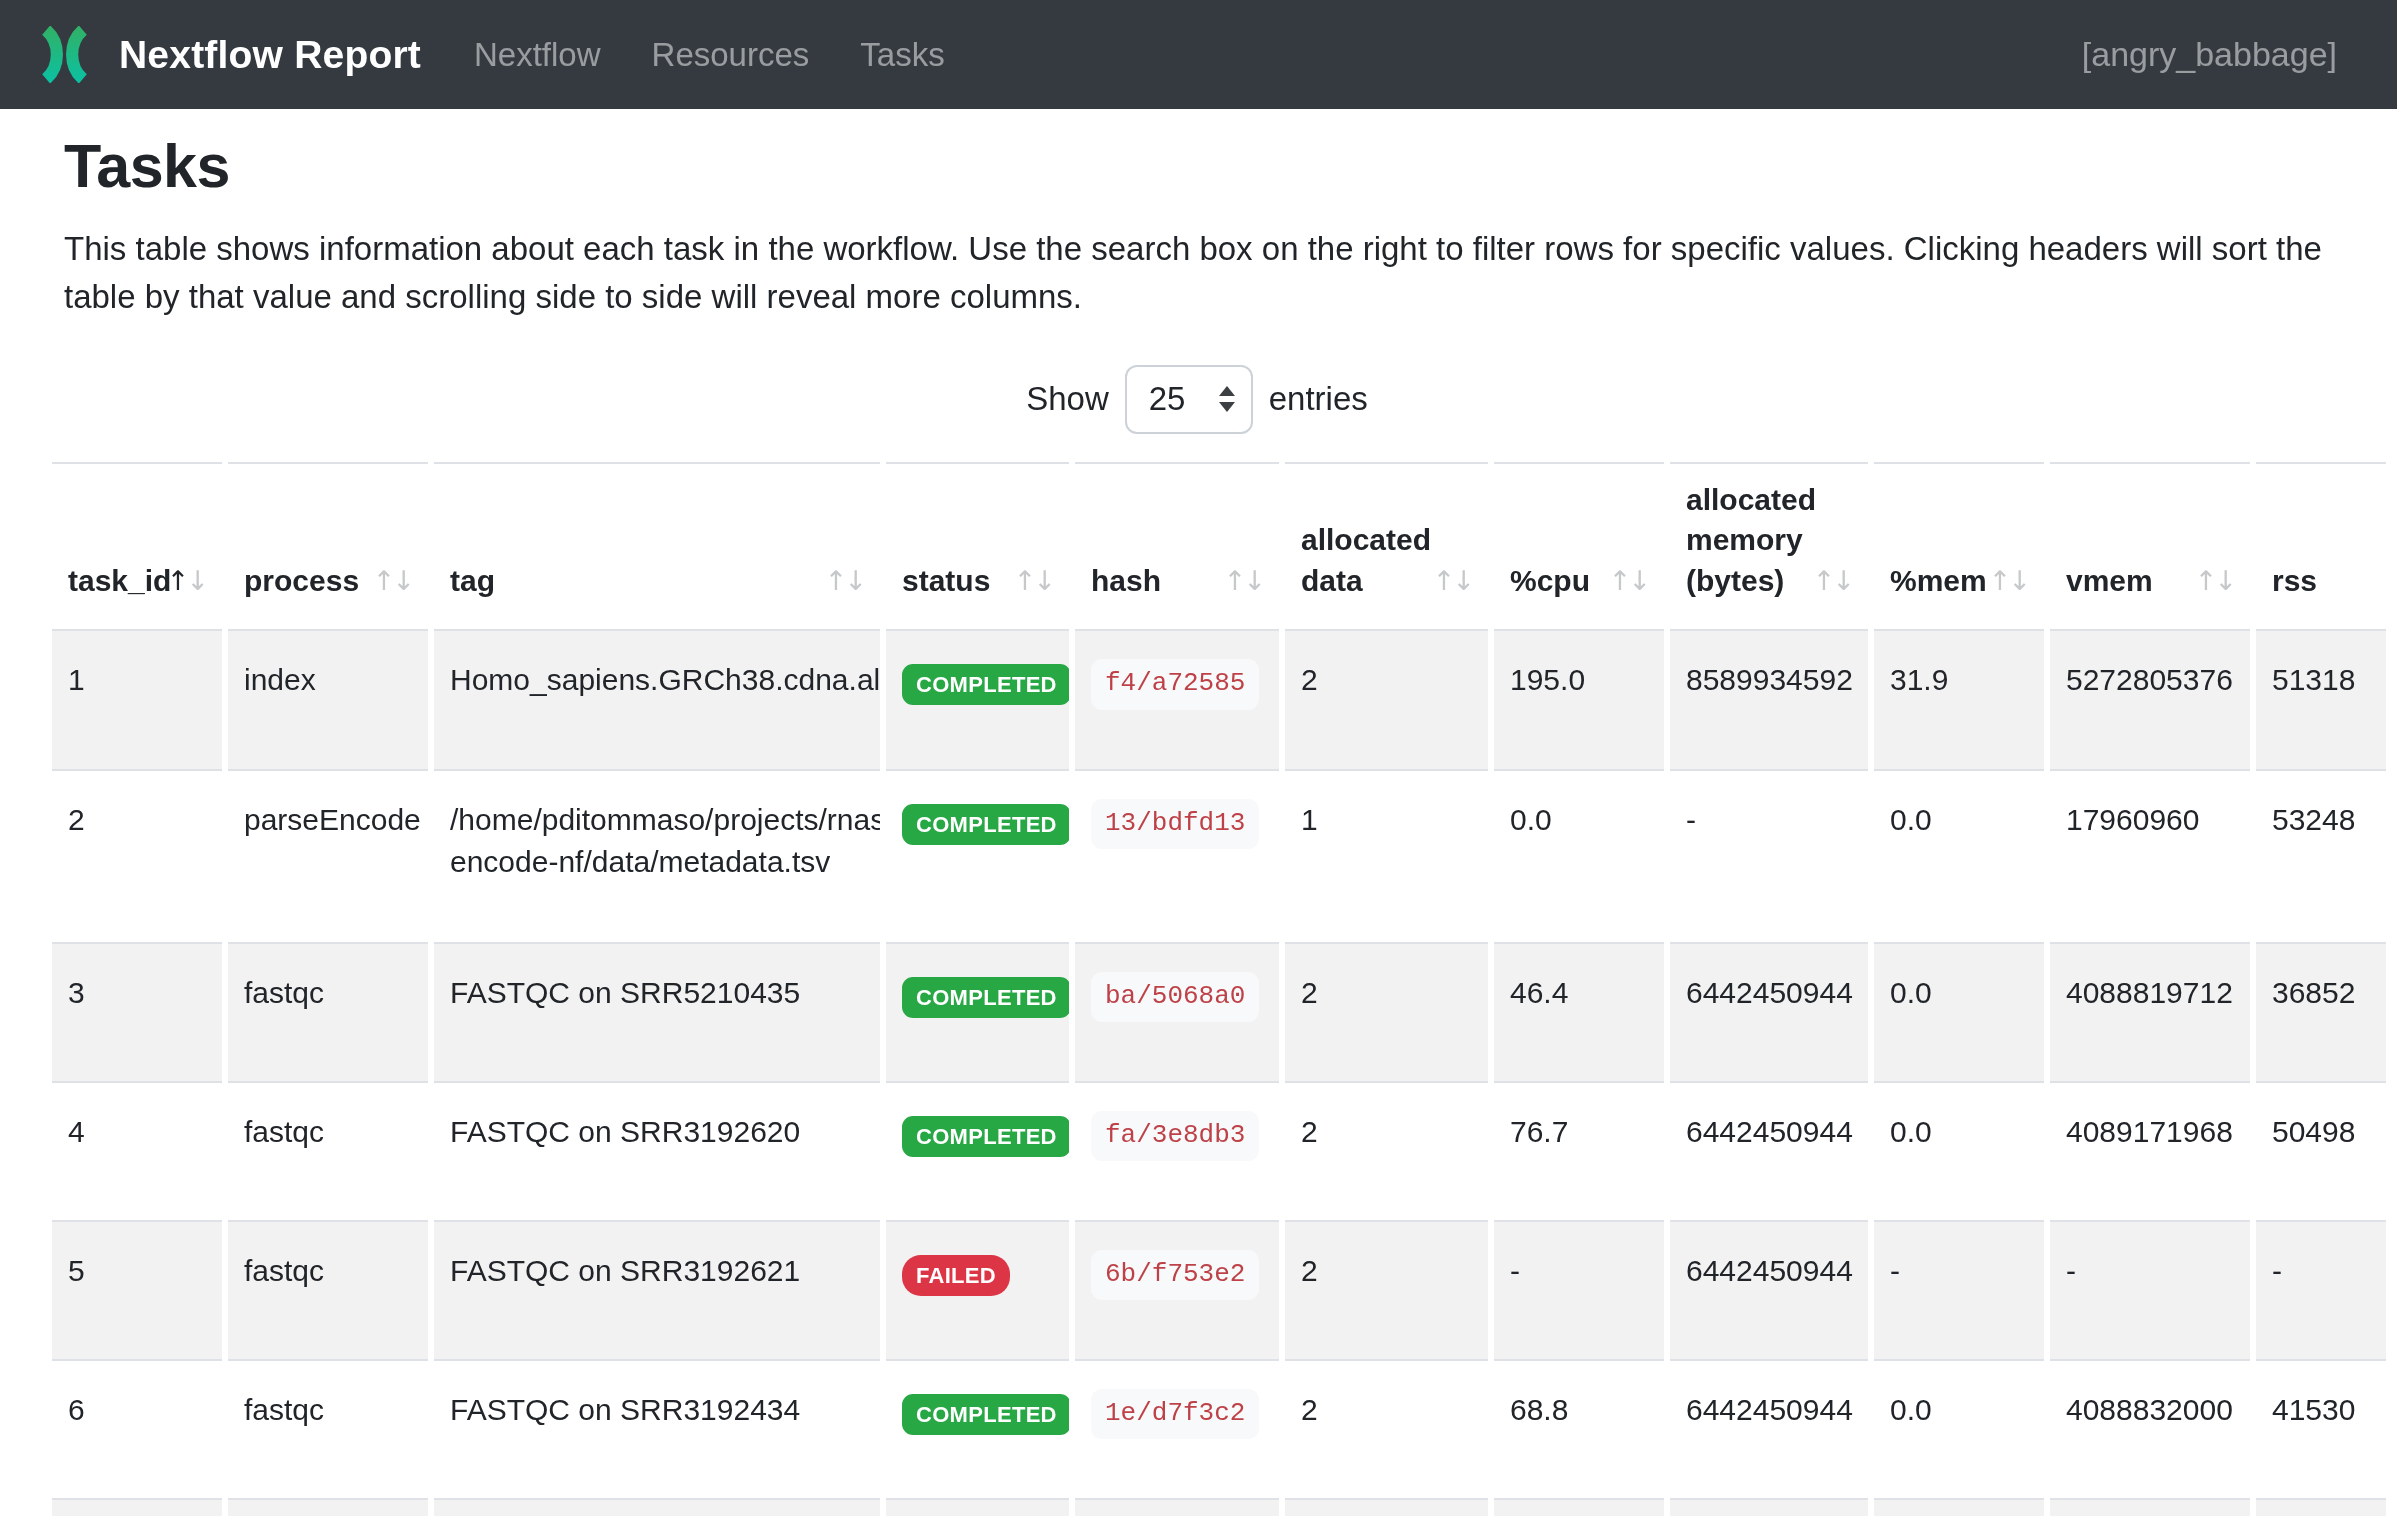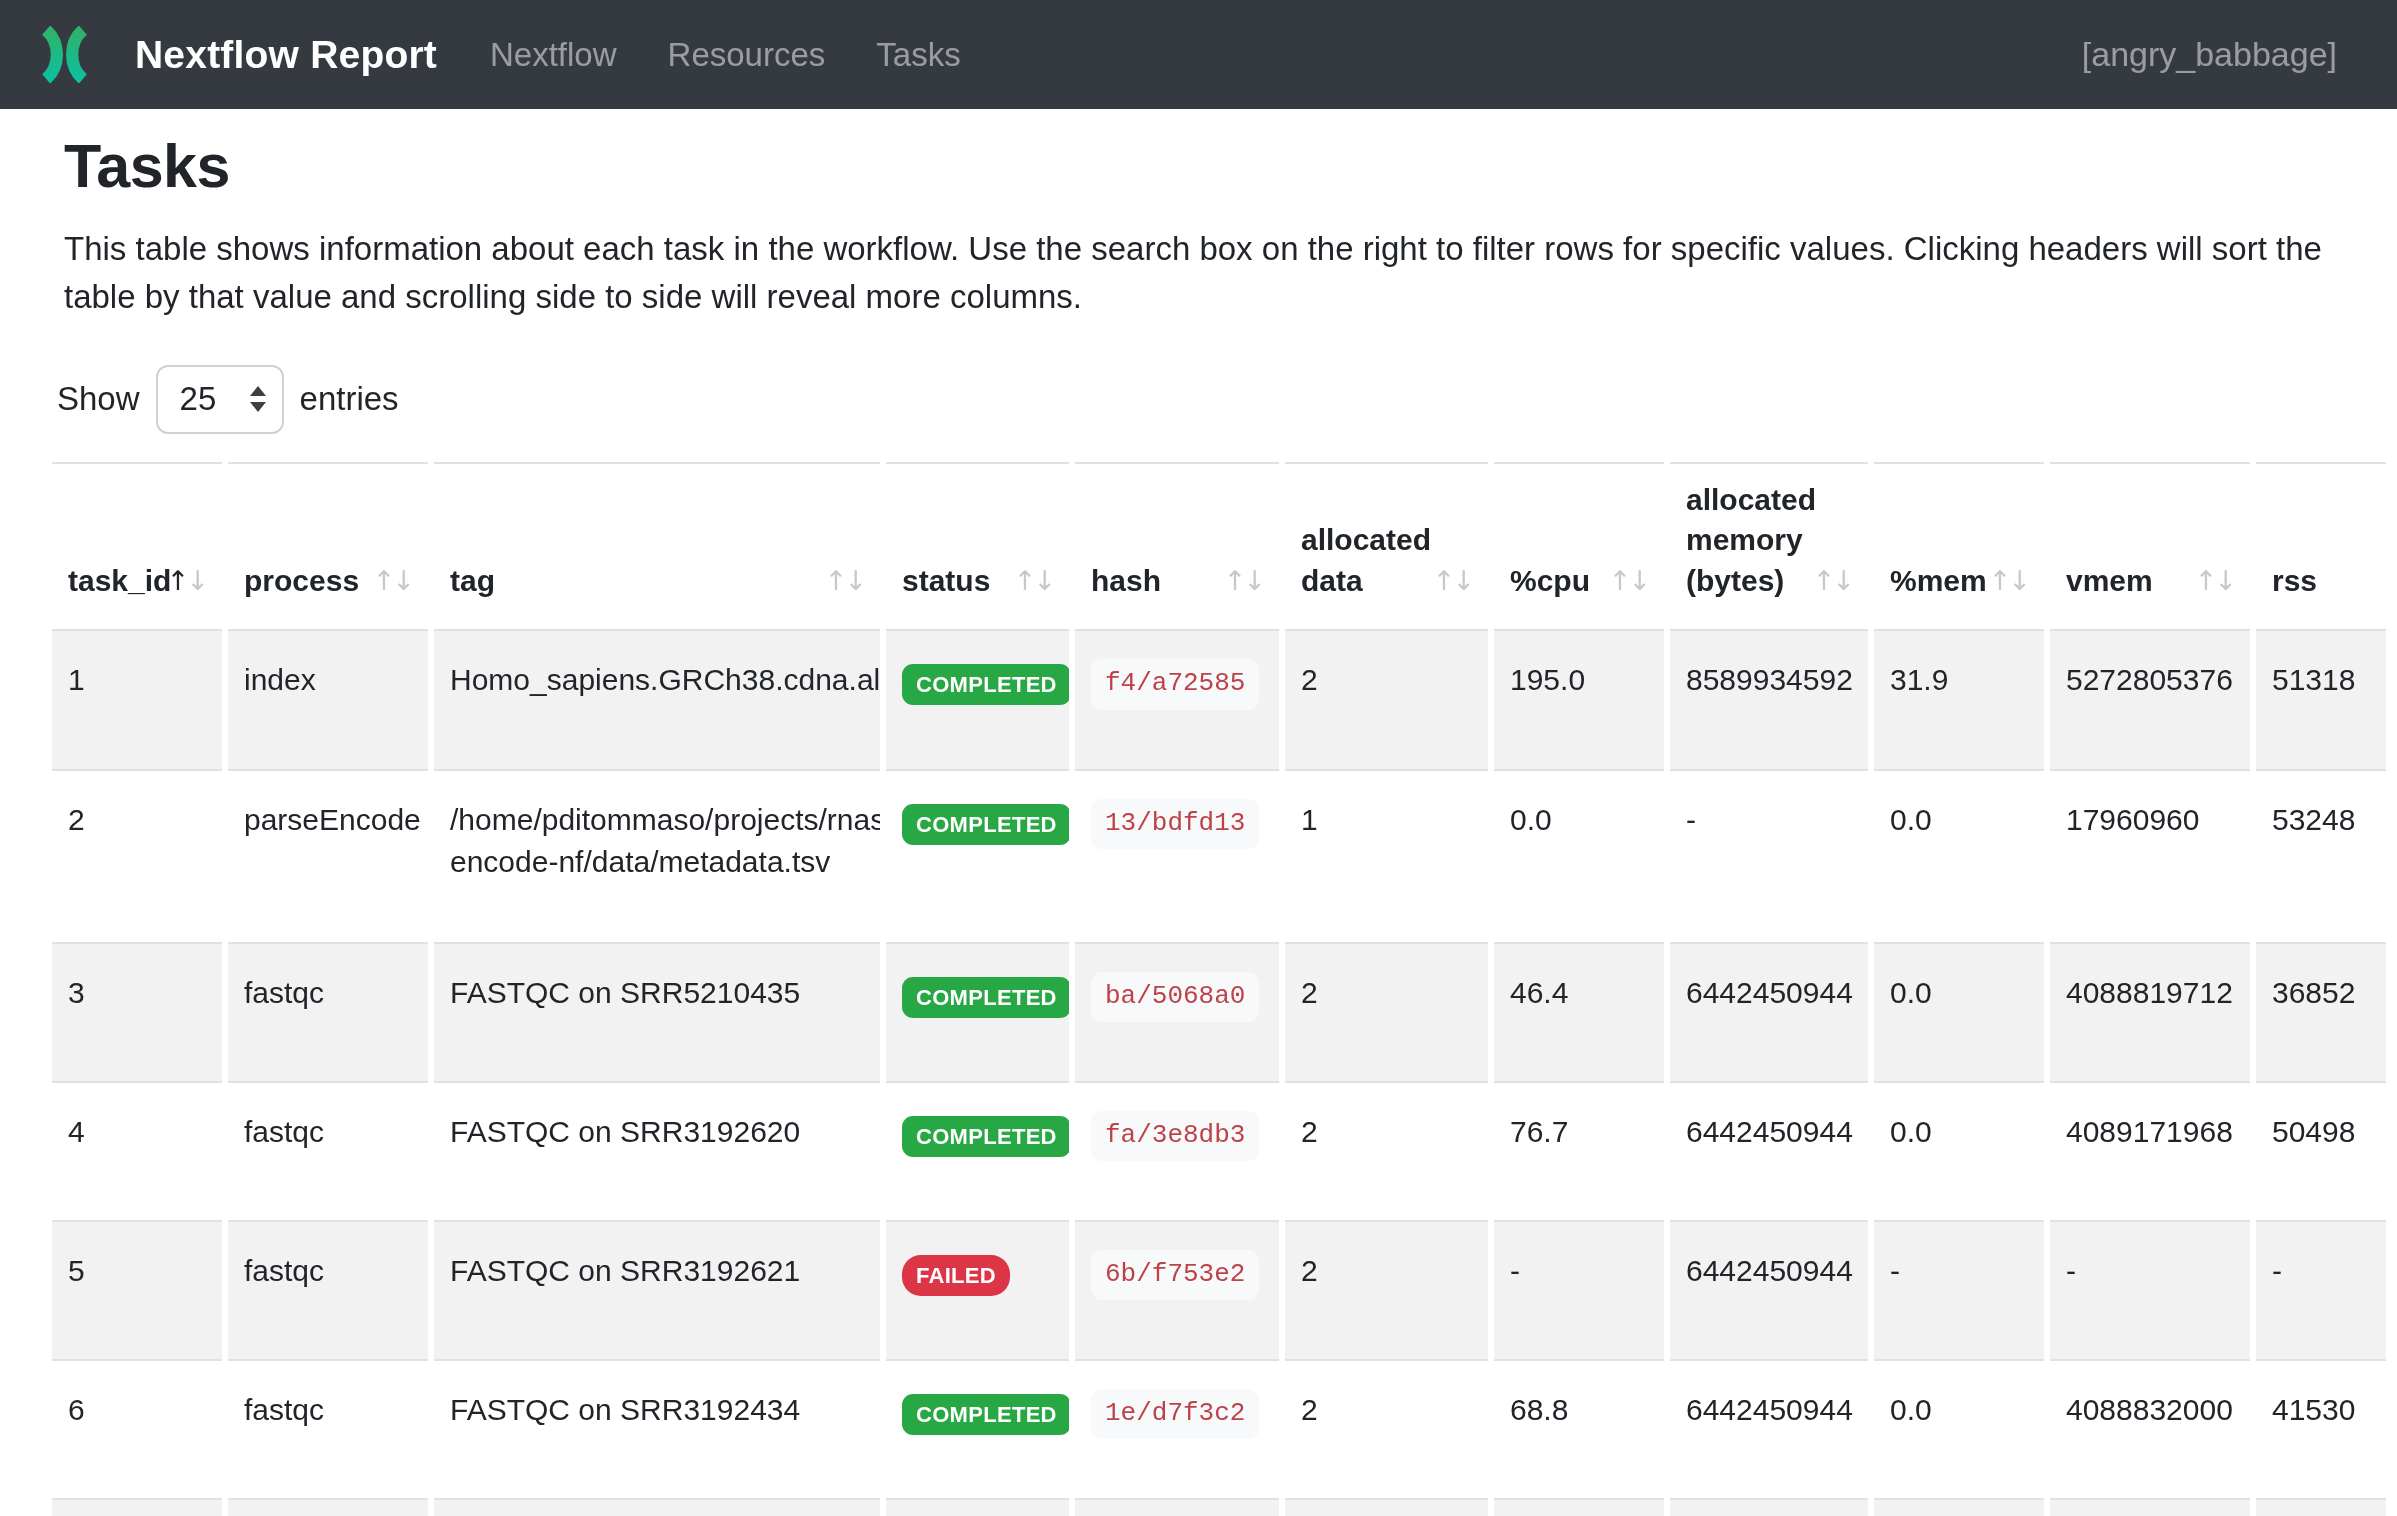--- a/index.html
+++ b/index.html
@@ -8,31 +8,31 @@
     --hash-text:#bd4147; --hash-bg:#f8f9fa; --table-border:#dee2e6; --stripe:rgba(0,0,0,0.05);
   }
   *{box-sizing:border-box;margin:0;padding:0;}
   html,body{width:2398px;height:1517px;overflow:hidden;background:#fff;}
   body{font-family:"Liberation Sans","DejaVu Sans",sans-serif;color:#212529;}
 
   
   .navbar{height:109px;background:var(--navbar-bg,#343a40);display:flex;align-items:center;padding:0 61px 0 36px;}
   .brand{display:flex;align-items:center;text-decoration:none;cursor:pointer;}
   .brand svg{display:block;margin-right:26px;}
-  .brand-text{color:#fff;font-size:39px;font-weight:600;letter-spacing:0.2px;margin-left:16px;}
+  .brand-text{color:#fff;font-size:39px;font-weight:600;letter-spacing:0.2px;}
   .nav-links{display:flex;margin-left:53px;}
   .nav-link{color:rgba(255,255,255,.5);font-size:33px;text-decoration:none;margin-right:51px;cursor:pointer;}
   .session{margin-left:auto;color:rgba(255,255,255,.5);font-size:34px;}
 
   
   .page-title{margin:22px 0 0 64px;font-size:61px;font-weight:600;line-height:1.15;letter-spacing:-0.5px;}
   .page-desc{margin:24px 64px 0 64px;font-size:33px;line-height:1.45;}
 
   
-  .controls{display:flex;justify-content:space-between;align-items:center;margin:44px 61px 0 57px;font-size:33px;}
+  .controls{display:flex;justify-content:space-between;align-items:center;margin:44px 61px 0 57px;font-size:33px;flex-direction:column;}
   .length-group,.search-group{display:flex;align-items:center;}
   .select-box{display:flex;align-items:center;justify-content:space-between;width:128px;height:69px;
     border:2px solid #ccd2d8;border-radius:12px;background:#fff;margin:0 16px;padding:0 16px 0 22px;cursor:pointer;}
   .stepper{display:flex;flex-direction:column;align-items:center;}
   .stepper .up{width:0;height:0;border-left:8px solid transparent;border-right:8px solid transparent;border-bottom:10px solid #3c4043;margin-bottom:6px;}
   .stepper .down{width:0;height:0;border-left:8px solid transparent;border-right:8px solid transparent;border-top:10px solid #3c4043;}
   .search-input{width:329px;height:67px;border:2px solid #ced4da;border-radius:10px;margin-left:14px;
     font-size:32px;padding:0 18px;outline:none;font-family:inherit;color:#212529;}
 
   

